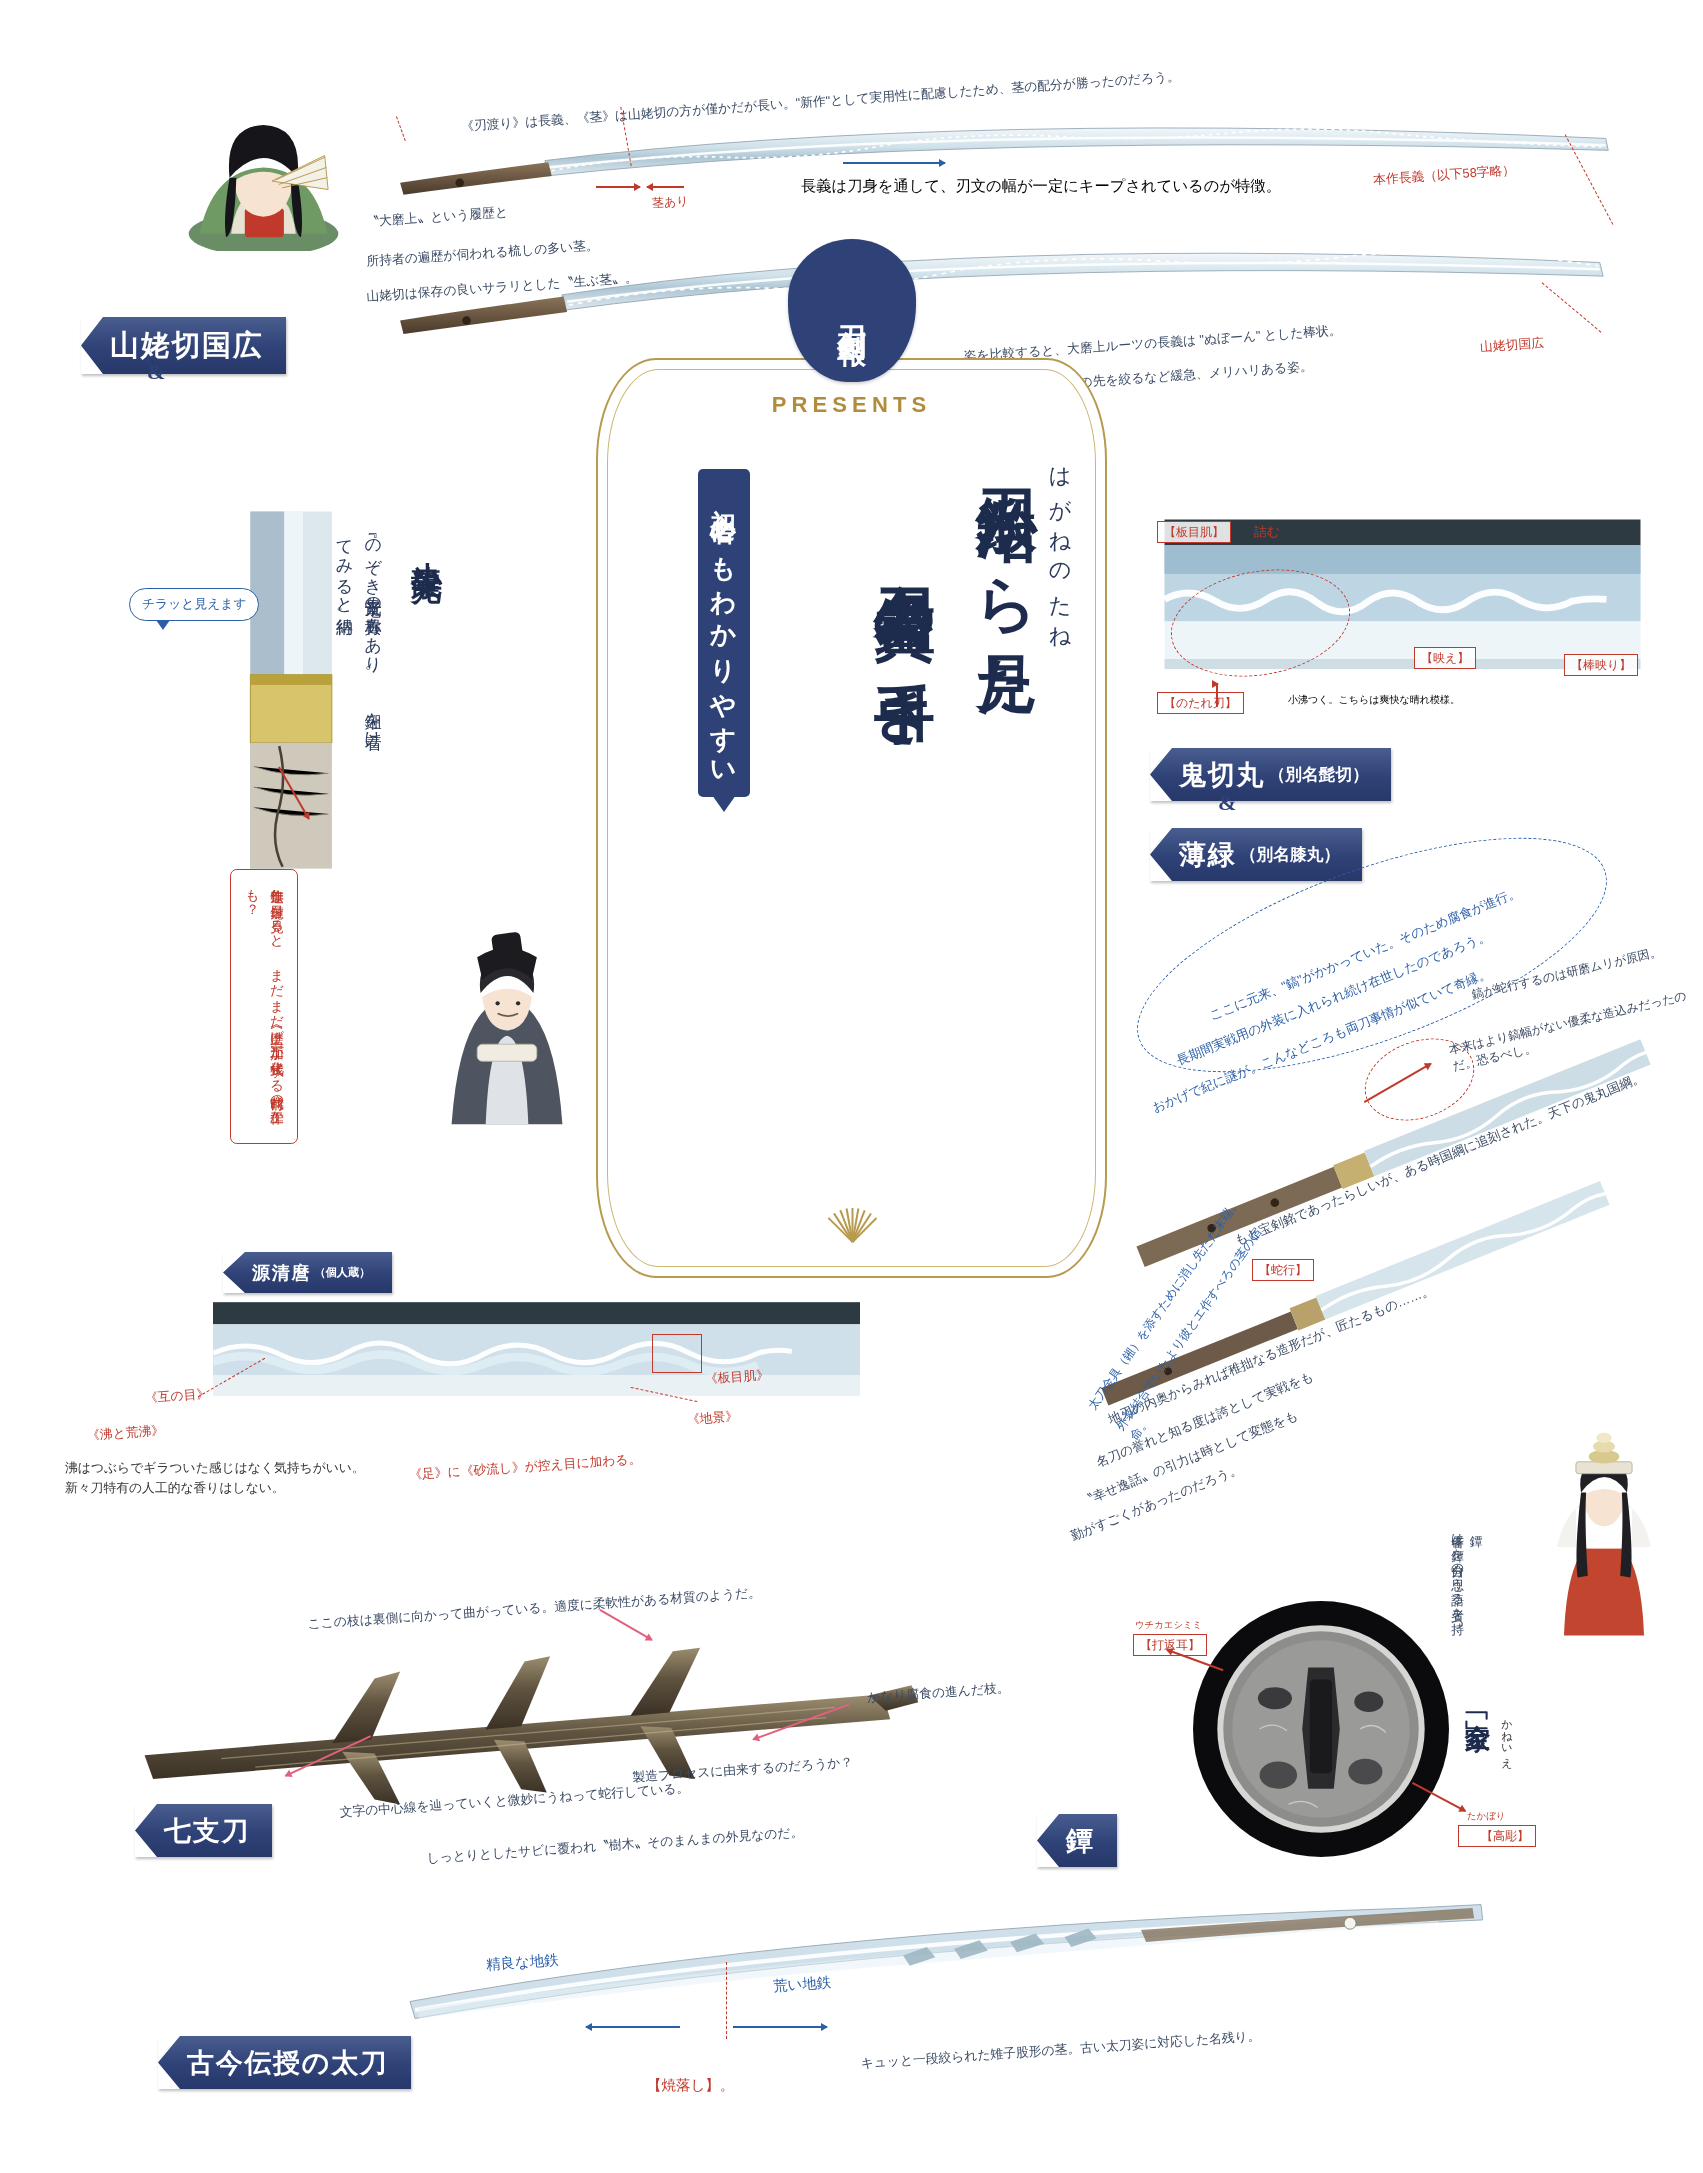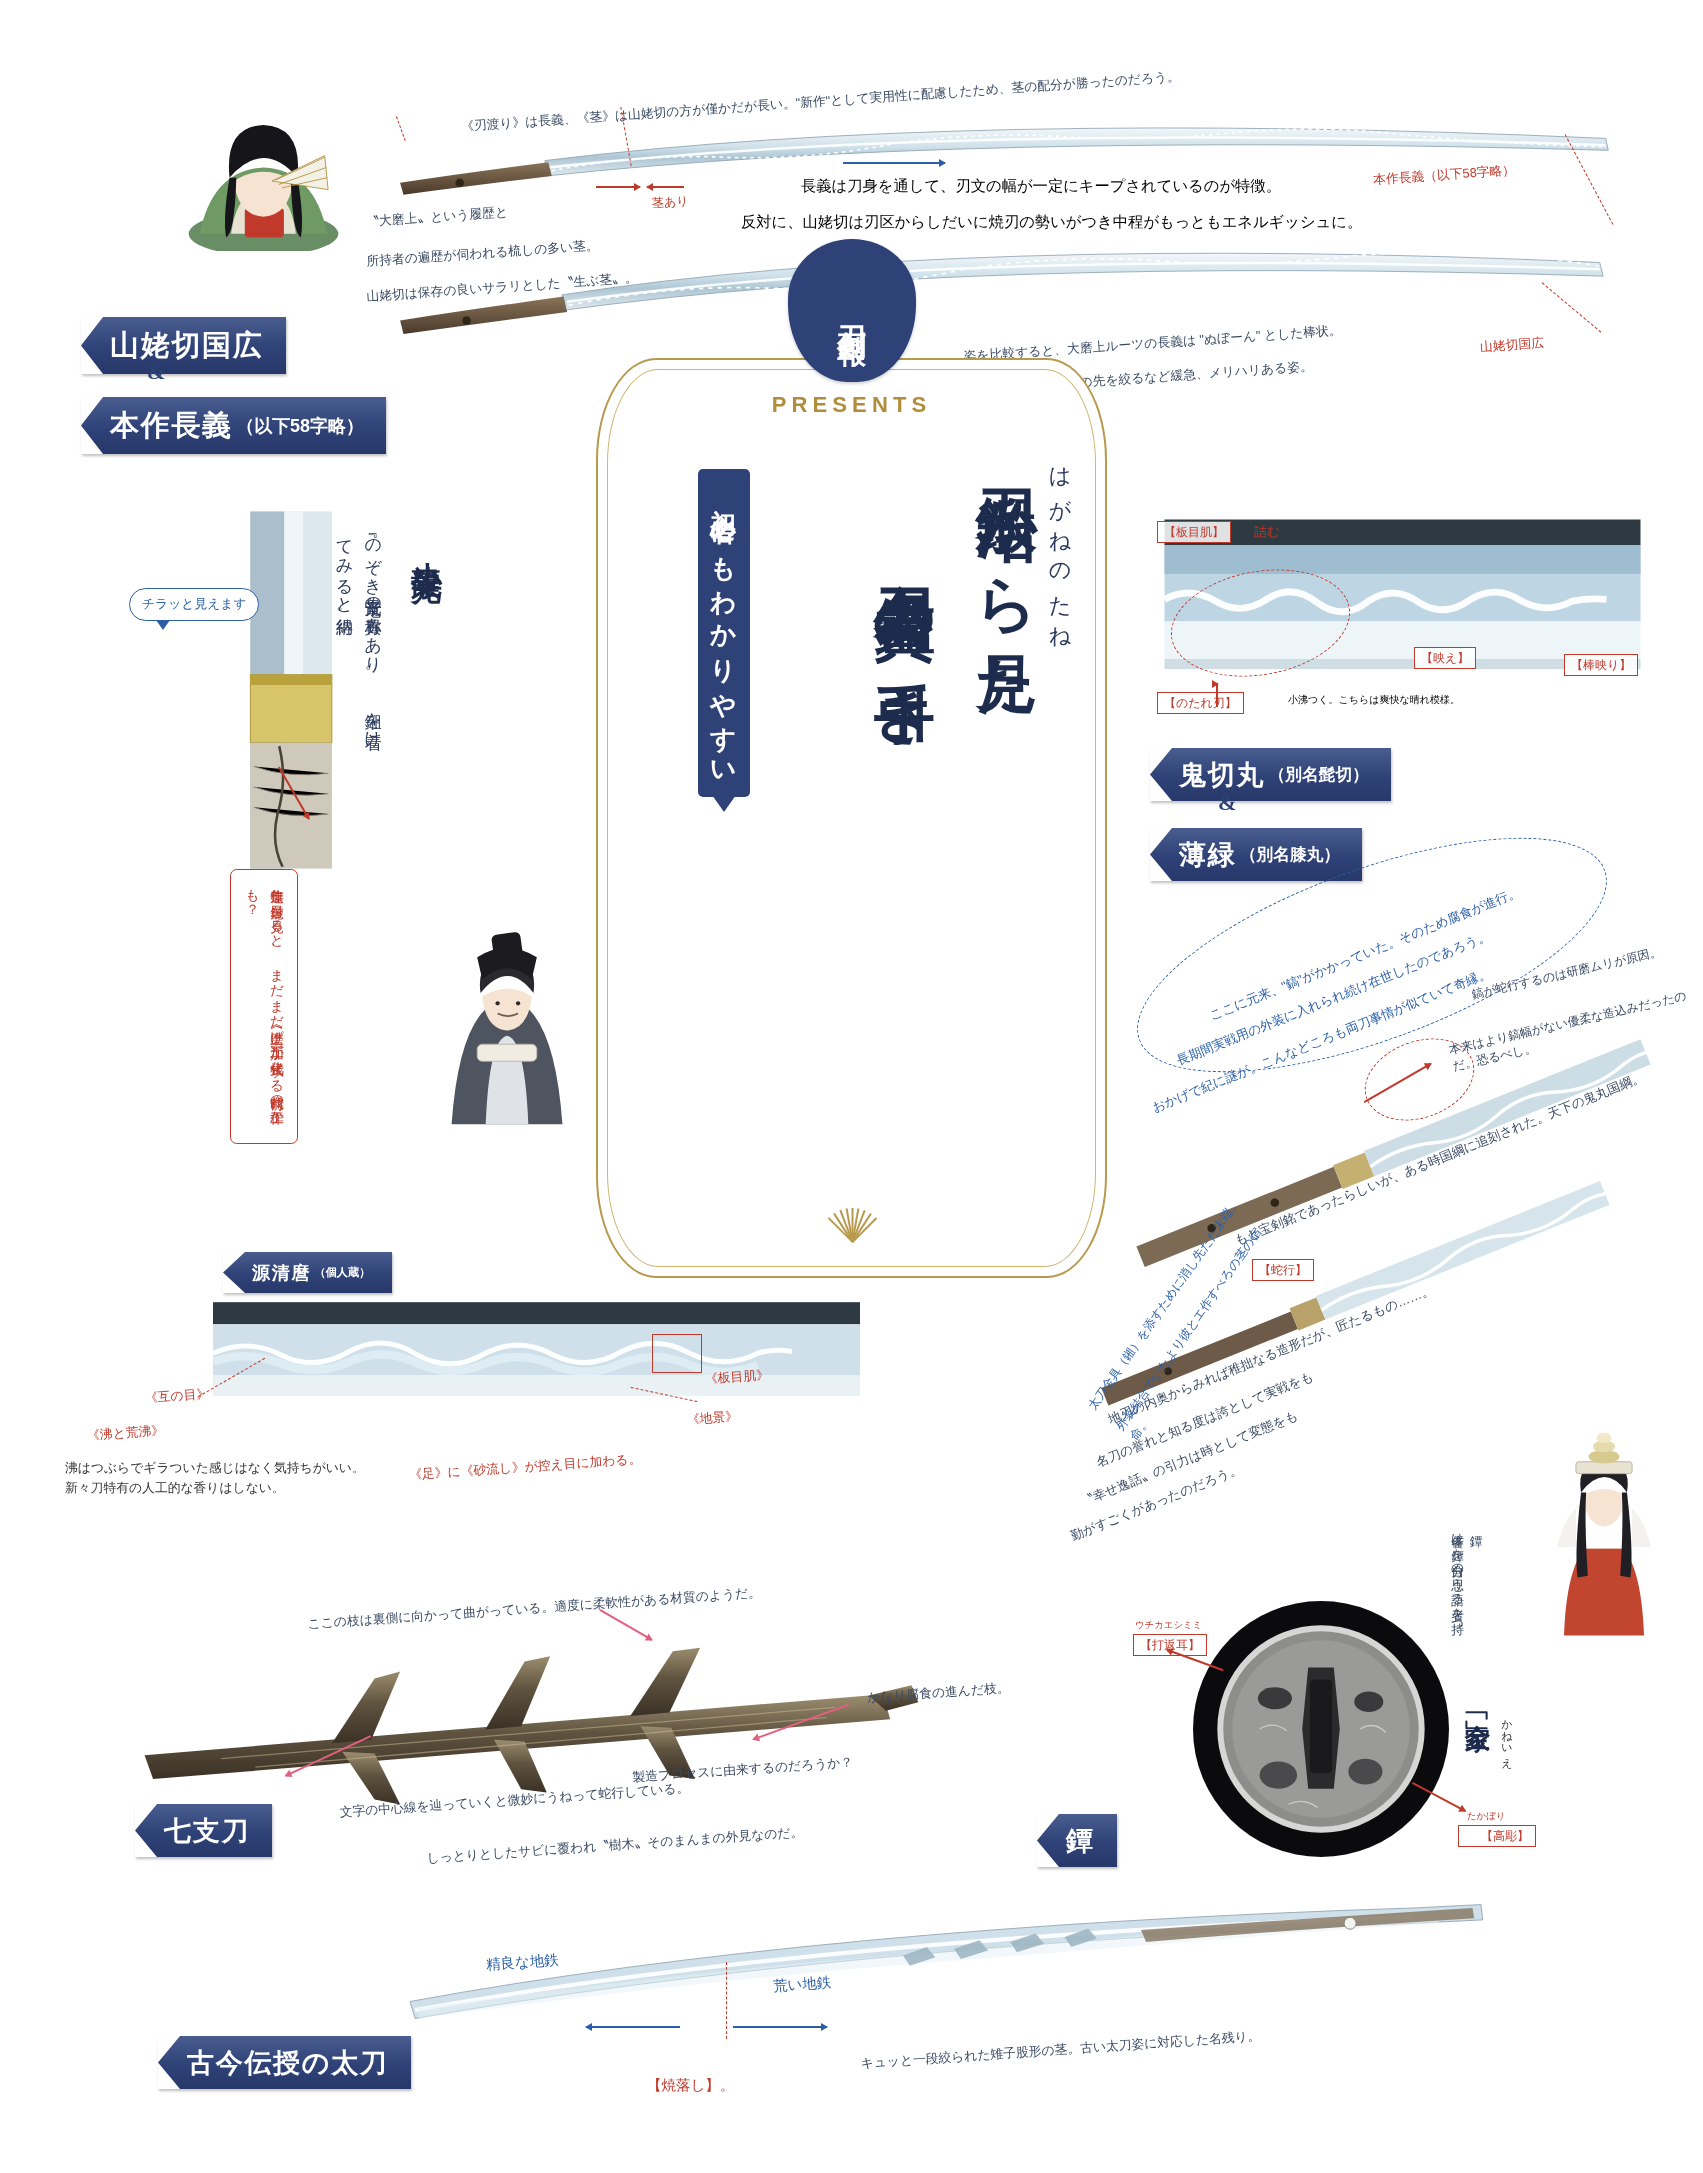--- a/index.html
+++ b/index.html
@@ -189,24 +189,20 @@
       <line x1="124" y1="107" x2="182" y2="80"></line>
         <line x1="128" y1="112" x2="184" y2="92"></line>
       <line x1="132" y1="116" x2="185" y2="104"></line>
     </g>
   </svg>
 
   <div class="ribbon" style="left:81px;top:317px;font-size:29px;">
     <span>山姥切国広</span>
   </div>
   <div class="amp" style="left:147px;top:359px;">&amp;</div>
-  <div class="ribbon" style="left:81px;top:397px;font-size:29px;">
-    <span>本作長義</span>
-    <span class="sub">（以下58字略）</span>
-  </div>
 
   <svg class="abs" style="left:366px;top:94px;" width="1261" height="111" viewBox="0 0 1480 130">
     <defs>
       <linearGradient id="bladeG" x1="0" y1="0" x2="0" y2="1">
         <stop offset="0%" stop-color="#f2f7fa"></stop>
           <stop offset="40%" stop-color="#cfe1ea"></stop>
         <stop offset="62%" stop-color="#aec6d4"></stop>
           <stop offset="100%" stop-color="#dfe9ee"></stop>
       </linearGradient>
       <linearGradient id="tangG" x1="0" y1="0" x2="0" y2="1">
@@ -225,21 +221,20 @@
     <path d="M230 96 Q700 24 1448 58 L1452 74 Q700 50 232 114 Z" fill="url(#bladeG)" stroke="#8fa3b0" stroke-width="1"></path>
     <path d="M236 104 Q700 40 1448 66" fill="none" stroke="#ffffff" stroke-width="3" opacity=".9"></path>
     <path d="M238 108 Q360 84 470 88 Q590 92 700 66 Q820 48 930 56 Q1050 64 1160 50 Q1300 38 1446 62" fill="none" stroke="#ffffff" stroke-width="2" stroke-dasharray="5 6" opacity=".95"></path>
     <path d="M40 126 Q130 112 232 98 L236 116 Q130 130 44 142 Z" fill="url(#tangG)"></path>
     <circle cx="118" cy="126" r="5" fill="#2e2418"></circle>
   </svg>
 
   <div class="note rot-1" style="left:460px;top:85px;width:937px;font-size:12.8px;">《刃渡り》は長義、《茎》は山姥切の方が僅かだが長い。"新作"として実用性に配慮したため、茎の配分が勝ったのだろう。</div>
 
   <div class="note dark" style="left:801px;top:175px;width:767px;font-size:15.3px;">長義は刀身を通して、刃文の幅が一定にキープされているのが特徴。</div>
-  <div class="note dark" style="left:741px;top:211px;width:818px;font-size:15.3px;">反対に、山姥切は刃区からしだいに焼刃の勢いがつき中程がもっともエネルギッシュに。</div>
 
   <div class="note rot-1" style="left:963px;top:325px;width:647px;font-size:12.8px;">姿を比較すると、大磨上ルーツの長義は "ぬぼーん" とした棒状。</div>
   <div class="note rot-1" style="left:963px;top:359px;width:647px;font-size:12.8px;">山姥切は反り深く茎の先を絞るなど緩急、メリハリある姿。</div>
 
   <div class="note rot-1" style="left:366px;top:204px;width:256px;font-size:12.8px;">〝大磨上〟という履歴と</div>
   <div class="note rot-1" style="left:366px;top:240px;width:358px;font-size:12.8px;">所持者の遍歴が伺われる梳しの多い茎。</div>
   <div class="note rot-1" style="left:366px;top:274px;width:392px;font-size:12.8px;">山姥切は保存の良いサラリとした〝生ぶ茎〟。</div>
 
   <div class="note red rot-1" style="left:1373px;top:166px;font-size:12.8px;">本作長義（以下58字略）</div>
   <div class="note red rot-1" style="left:1480px;top:336px;font-size:12.8px;">山姥切国広</div>

